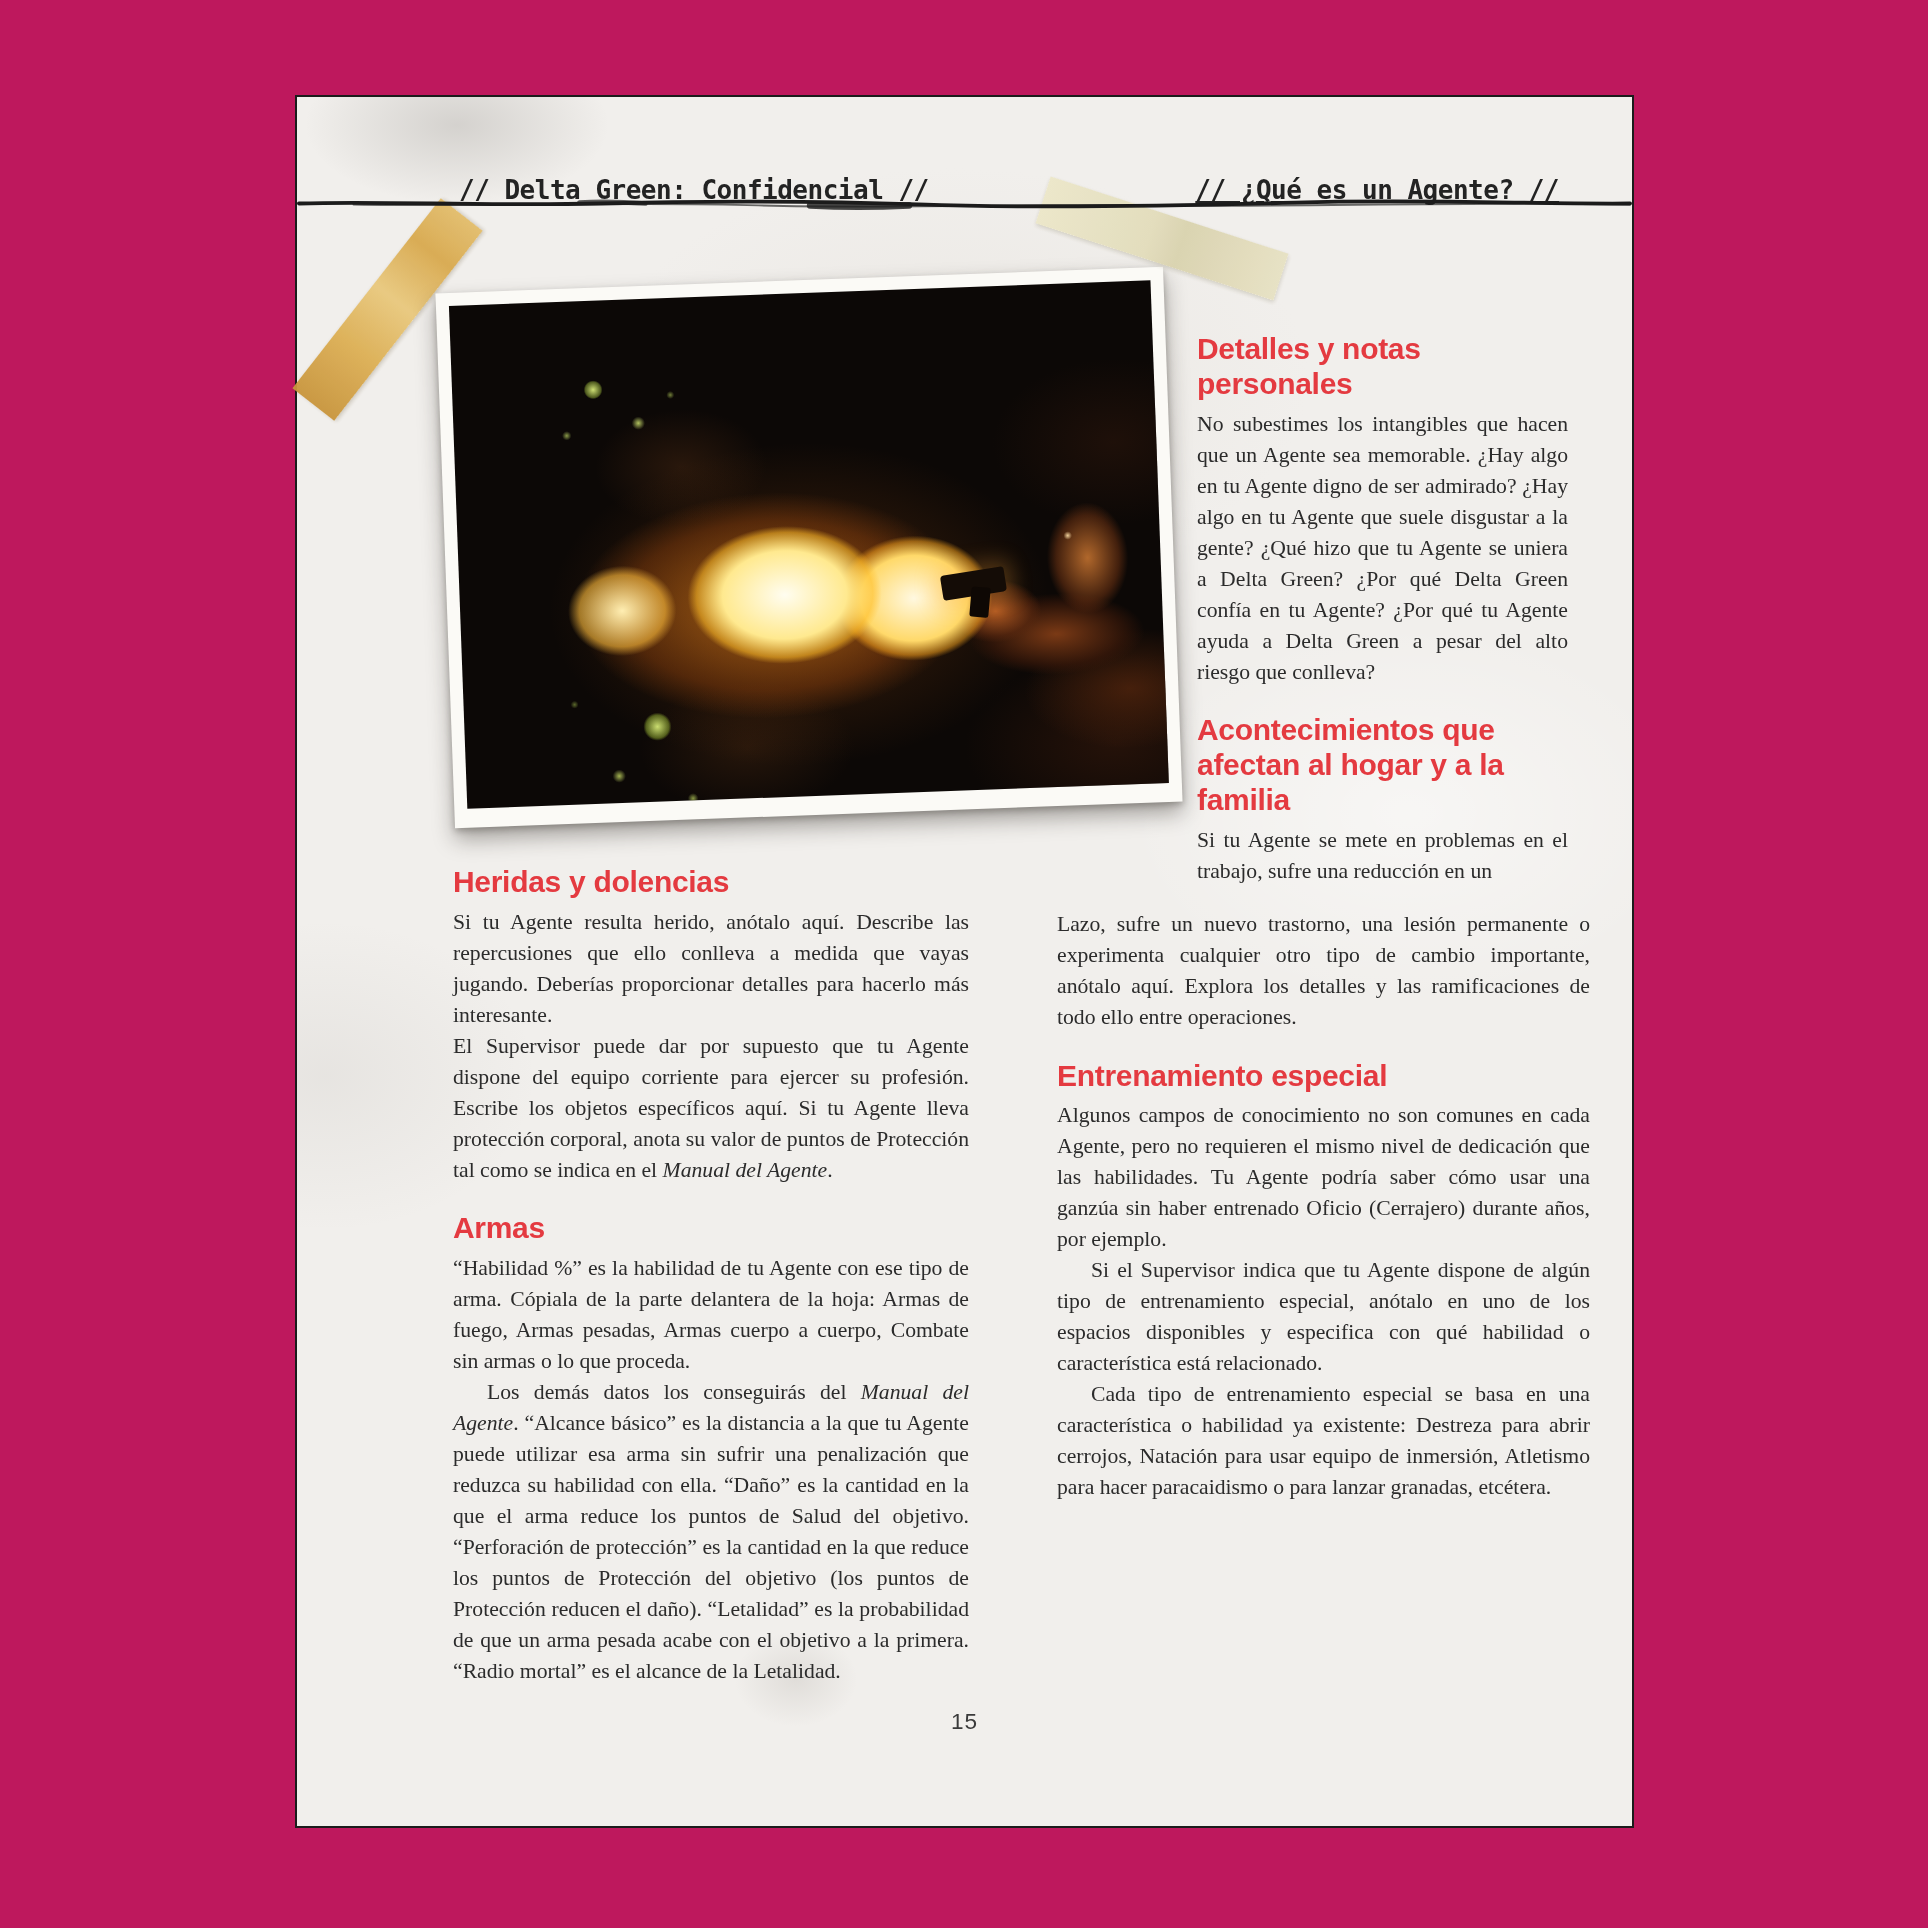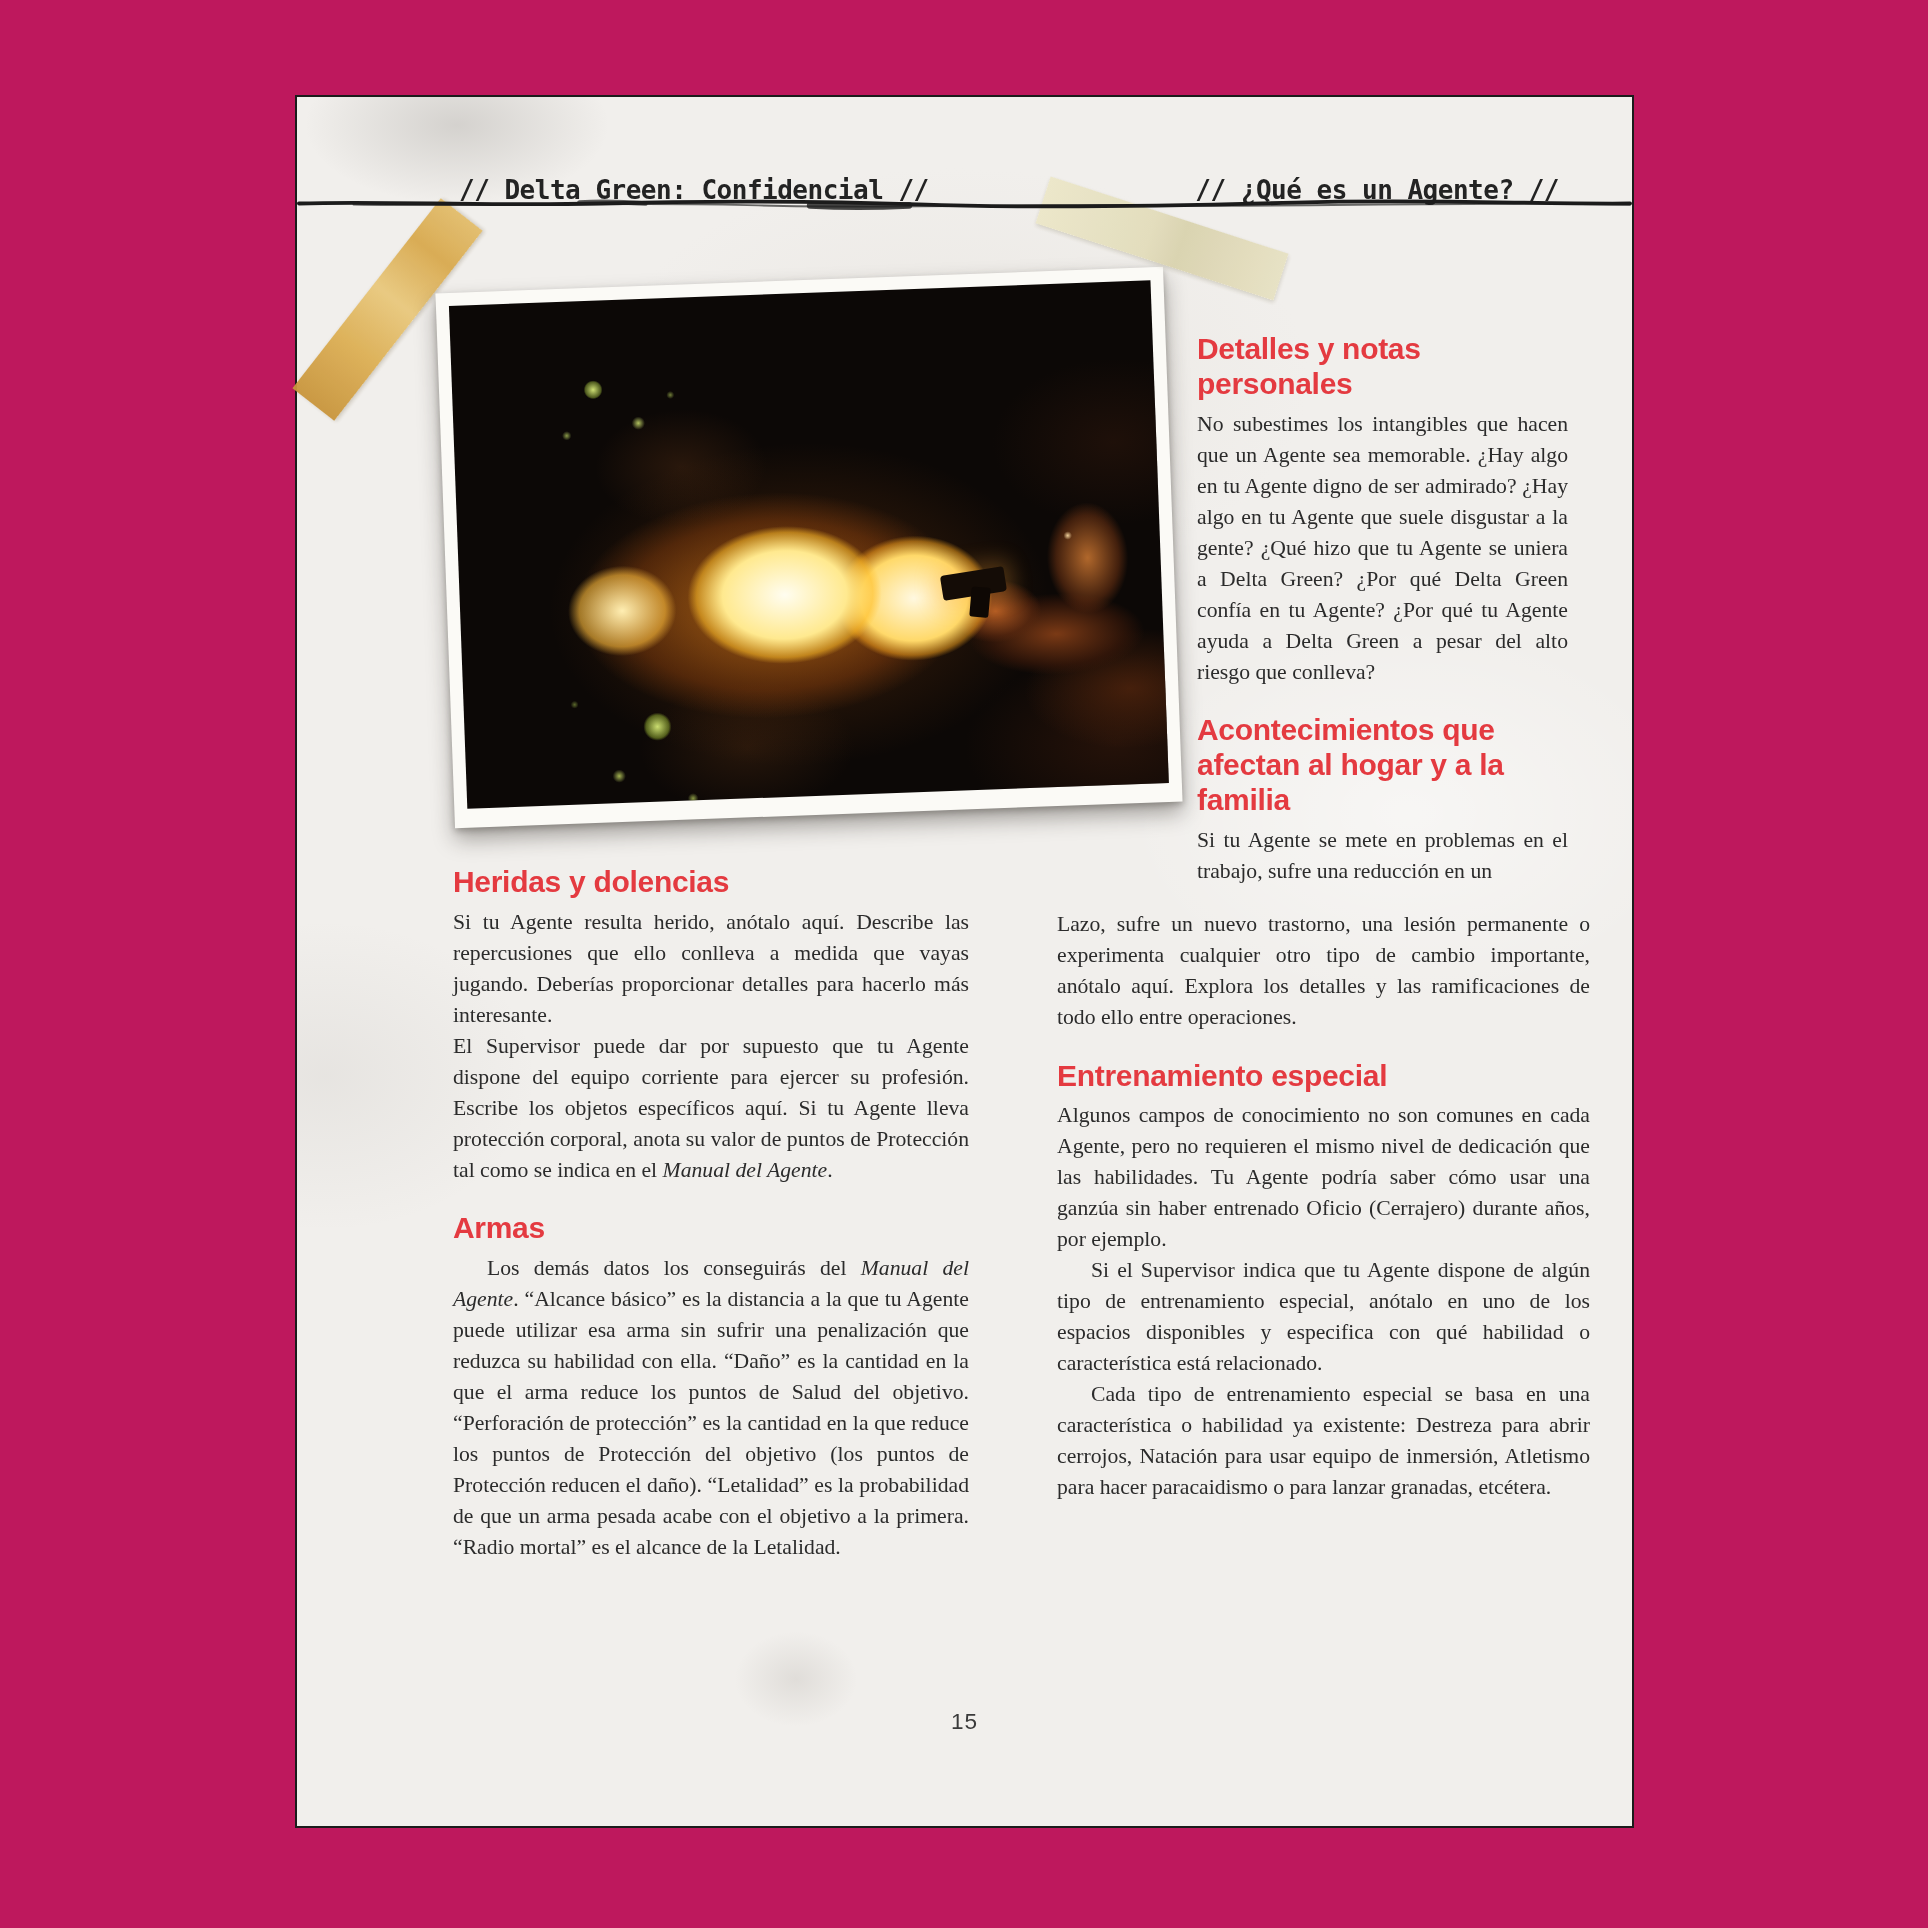--- a/index.html
+++ b/index.html
@@ -12,21 +12,21 @@
           radial-gradient(ellipse 217px 113px at 160px 28px, rgba(110,106,100,.22), transparent 70%),
           radial-gradient(ellipse 282px 207px at 28px 979px, rgba(140,135,128,.10), transparent 75%),
           radial-gradient(ellipse 85px 66px at 499px 1582px, rgba(120,112,102,.14), transparent 72%),
           radial-gradient(ellipse 395px 264px at 1111px 716px, rgba(255,255,255,.45), transparent 72%),
           radial-gradient(ellipse 471px 282px at 659px 282px, rgba(228,224,218,.5), transparent 75%),
           #f1efec;}
   
   .hdr{position:absolute;top:77px;font:600 26px/32px "DejaVu Sans Mono", monospace;color:#232323;
        letter-spacing:-0.5px;white-space:nowrap;}
   .hdr.left{left:162px;}
-  .hdr.right{right:73px;}
+  .hdr.right{right:73px;text-decoration:underline;}
   .rough-line{position:absolute;left:0;top:98px;width:1335px;height:17px;z-index:5;}
   
   .photo{position:absolute;left:148px;top:183px;width:728px;height:535px;z-index:3;
          transform:rotate(-2.1deg);background:#fbfaf6;
          box-shadow:0 11.3px 21px rgba(40,35,30,.38), 0 2.8px 6.6px rgba(40,35,30,.28);
          padding:13px 13px 19px 13px;box-sizing:border-box;}
   .photo-art{position:relative;width:100%;height:100%;overflow:hidden;
     background:
       radial-gradient(13px 13px at 141px 89px,  rgba(216,234,122,.95), rgba(160,190,60,.45) 60%, transparent 72%),
       radial-gradient(9.4px 9.4px at 185px 124px, rgba(205,225,110,.85), transparent 70%),
@@ -111,20 +111,21 @@
       </g>
     </svg>
 
     <div class="col col-left">
       <h2>Heridas y dolencias</h2>
       <p>Si tu Agente resulta herido, anótalo aquí. Describe las repercusiones que ello conlleva a medida que vayas jugando. Deberías proporcionar detalles para hacerlo más interesante.</p>
 
       <p><span>El Supervisor puede dar por supuesto que tu Agente dispone del equipo corriente para ejercer su profesión. Escribe los objetos específicos aquí. Si tu Agente lleva protección corporal, anota su valor de puntos de Protección tal como se indica en el </span><em>Manual del Agente</em><span>.</span></p>
 
       <h2>Armas</h2>
+      <p>“Habilidad %” es la habilidad de tu Agente con ese tipo de arma. Cópiala de la parte delantera de la hoja: Armas de fuego, Armas pesadas, Armas cuerpo a cuerpo, Combate sin armas o lo que proceda.</p>
       <p class="indent"><span>Los demás datos los conseguirás del </span><em>Manual del Agente</em><span>. “Alcance básico” es la distancia a la que tu Agente puede utilizar esa arma sin sufrir una penalización que reduzca su habilidad con ella. “Daño” es la cantidad en la que el arma reduce los puntos de Salud del objetivo. “Perforación de protección” es la cantidad en la que reduce los puntos de Protección del objetivo (los puntos de Protección reducen el daño). “Letalidad” es la probabilidad de que un arma pesada acabe con el objetivo a la primera. “Radio mortal” es el alcance de la Letalidad.</span></p>
     </div>
 
     <div class="col col-rightA">
       <h2>Detalles y notas personales</h2>
       <p>No subestimes los intangibles que hacen que un Agente sea memorable. ¿Hay algo en tu Agente digno de ser admirado? ¿Hay algo en tu Agente que suele disgustar a la gente? ¿Qué hizo que tu Agente se uniera a Delta Green? ¿Por qué Delta Green confía en tu Agente? ¿Por qué tu Agente ayuda a Delta Green a pesar del alto riesgo que conlleva?</p>
 
       <h2>Acontecimientos que afectan al hogar y a la familia</h2>
       <p>Si tu Agente se mete en problemas en el trabajo, sufre una reducción en un</p>
     </div>

